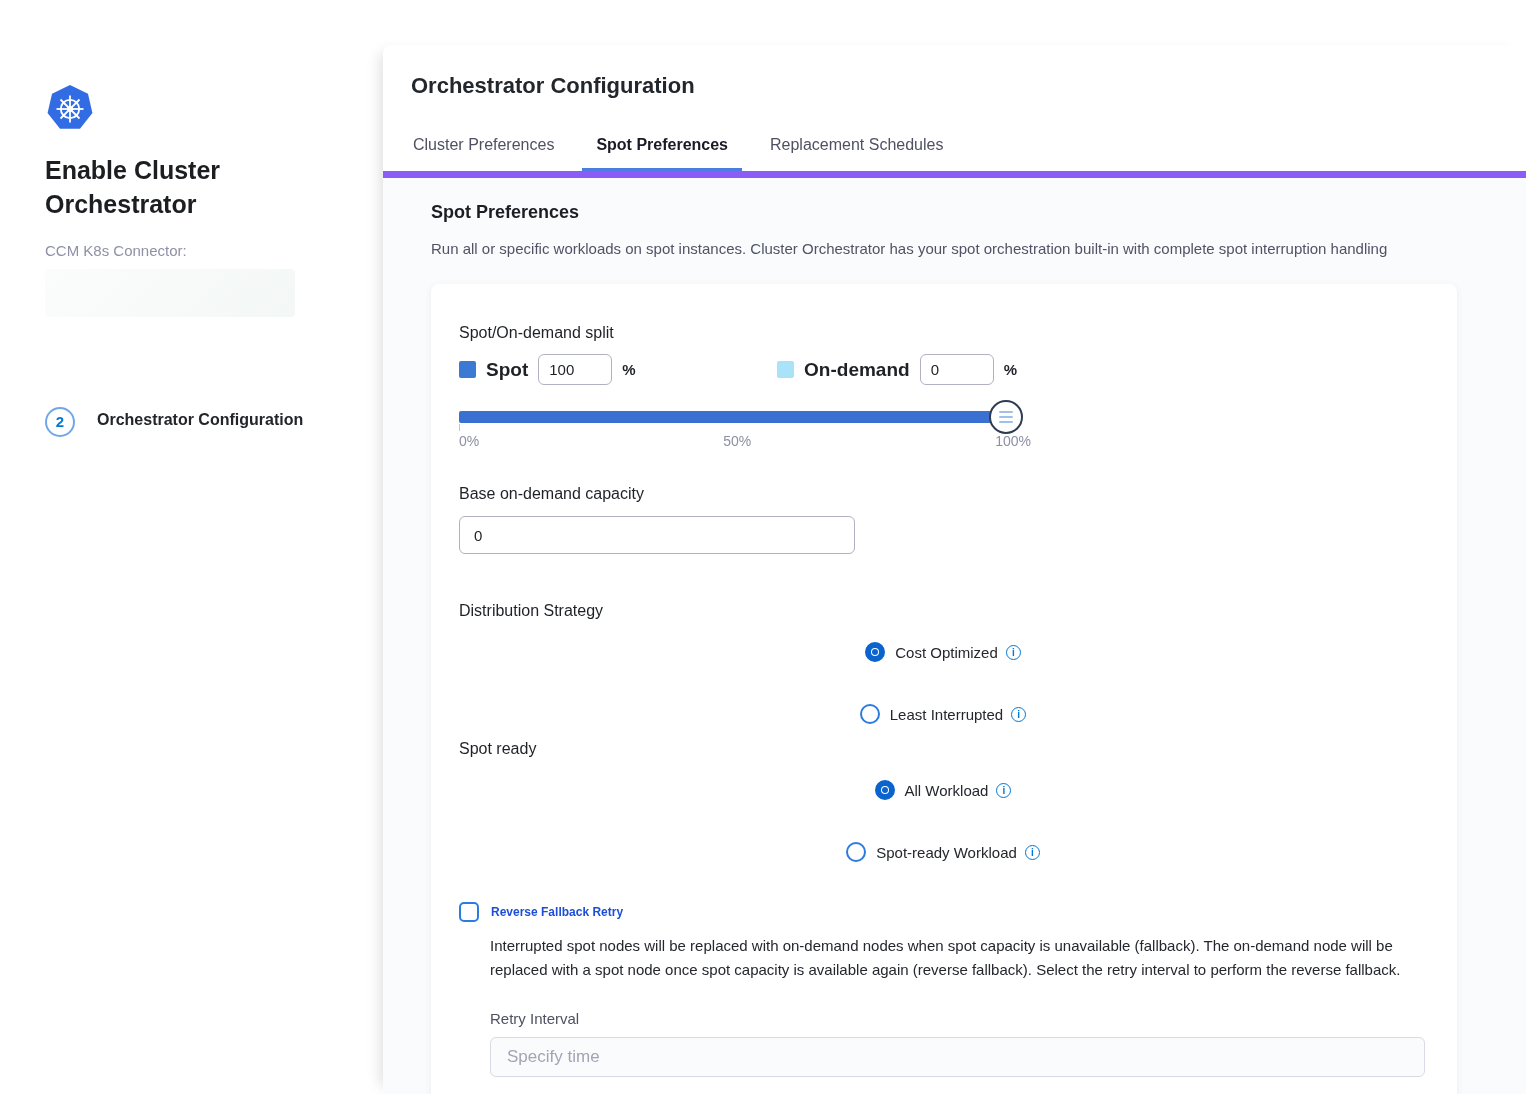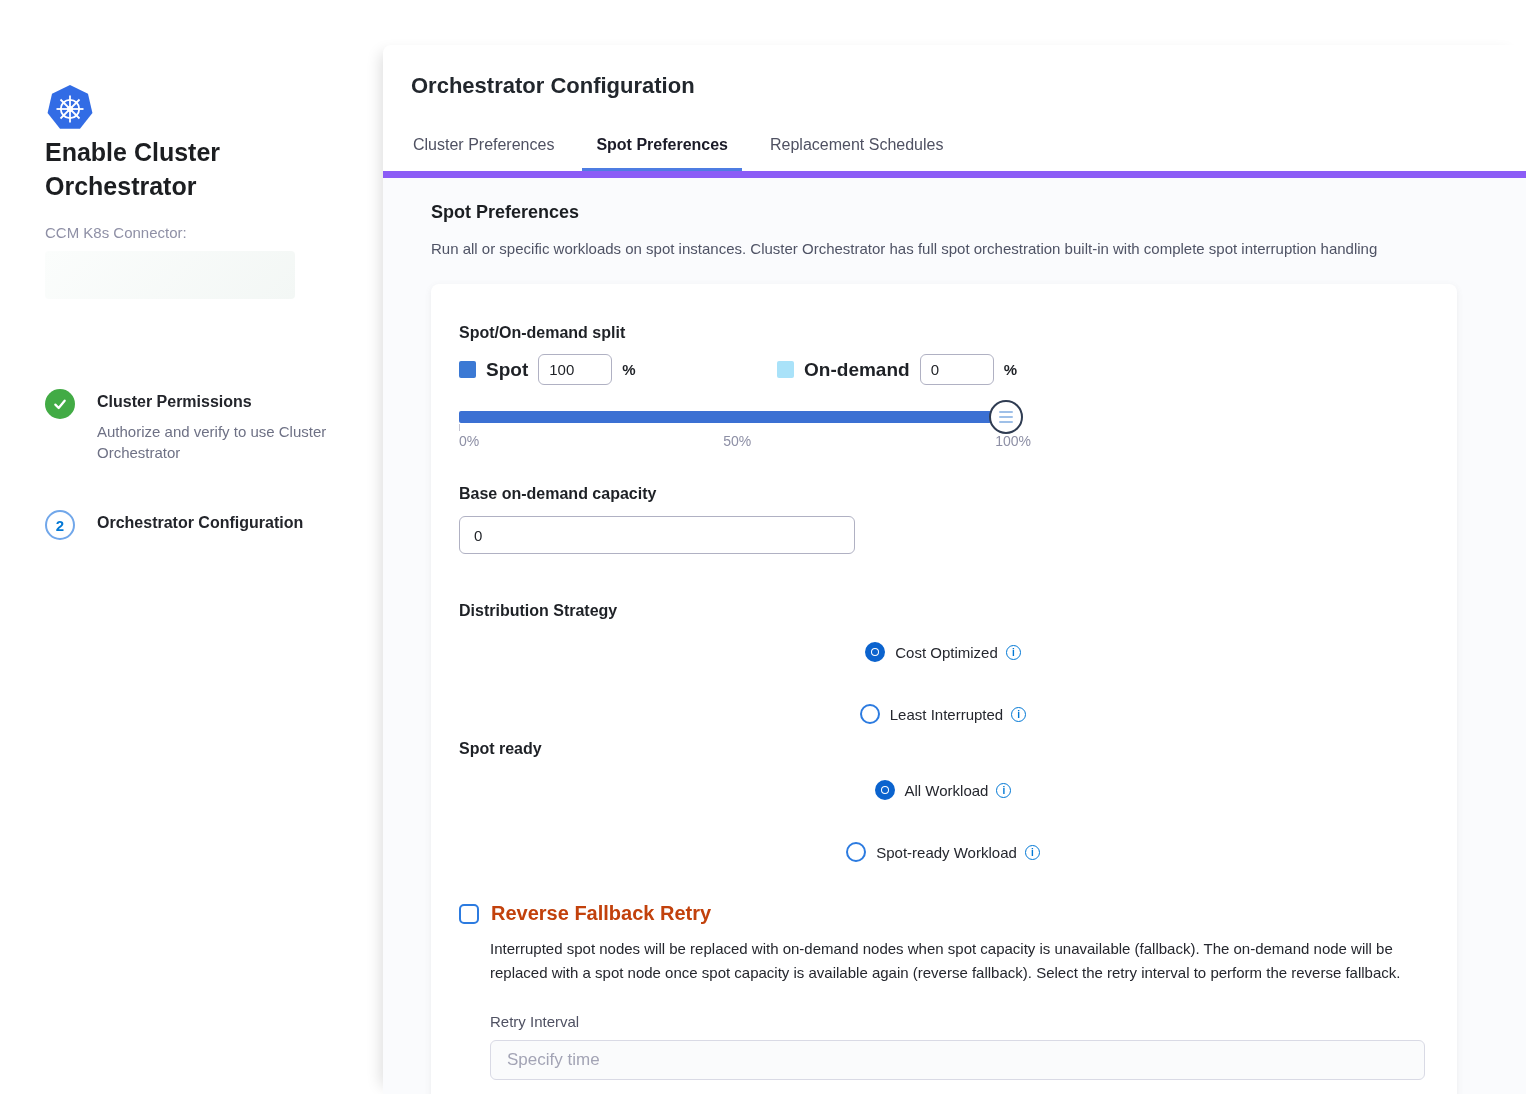--- a/index.html
+++ b/index.html
@@ -3,21 +3,21 @@
 <meta charset="utf-8">
 <style>
   * { margin:0; padding:0; box-sizing:border-box; }
   html,body { width:1526px; height:1094px; background:#ffffff; overflow:hidden;
     font-family:"Liberation Sans","DejaVu Sans",sans-serif; color:#22272d; }
   .app { display:flex; width:1526px; height:1094px; }
 
   
   .sidebar { width:383px; flex:0 0 383px; background:#fff; padding:84px 45px 0 45px; }
   .k8s-badge { width:50px; height:48px; }
-  .sidebar-title { font-size:25px; font-weight:700; color:#1c1e21;
+  .sidebar-title { margin-top:18px; font-size:25px; font-weight:700; color:#1c1e21;
     line-height:1.35; max-width:250px; }
   .connector-label { margin-top:20px; font-size:15px; color:#8f90a6; }
   .connector-placeholder { margin-top:10px; width:250px; height:48px; border-radius:4px;
     background:linear-gradient(135deg,#fbfdfc 0%,#f3f7f5 100%); }
   .steps { margin-top:90px; }
   .step { display:flex; gap:22px; }
   .step + .step { margin-top:46px; }
   .step-icon { width:30px; height:30px; border-radius:50%; flex:0 0 30px;
     display:flex; align-items:center; justify-content:center; }
   .step-icon.done { background:#42ab45; }
@@ -37,21 +37,21 @@
     border-bottom:3px solid transparent; }
   .tab.active { color:#1b1b28; font-weight:700; border-bottom-color:#4d7de2; }
   .content { flex:1; background:#fafbfd; padding:24px 48px 60px 48px; }
   .section-title { font-size:18px; font-weight:700; color:#1b1e22; }
   .section-desc { margin-top:17px; font-size:15px; color:#4f5365; max-width:1110px; }
 
   
   .card { margin-top:27px; background:#fff; border-radius:8px; max-width:1026px;
     box-shadow:0 2px 6px rgba(96,97,112,0.10); overflow:hidden; }
   .card-inner { padding:40px 30px 0 28px; }
-  .field-label { font-size:16px; font-weight:700; color:#1e2126; }
+  .field-label { font-size:16px; font-weight:400; color:#1e2126; }
 
   .legend-row { margin-top:12px; width:558px; display:flex; justify-content:space-between; align-items:center; }
   .legend { display:flex; align-items:center; gap:10px; }
   .legend-swatch { width:17px; height:17px; border-radius:2px; }
   .legend-label { font-size:19px; font-weight:700; color:#1e2126; }
   .pct-input { width:74px; height:31px; border:1px solid #b0b1c3; border-radius:6px;
     padding:2px 10px; font-size:15px; color:#1e2126; font-family:inherit; outline:none; }
   .pct-unit { font-size:15px; font-weight:700; color:#1e2126; }
 
   .slider-wrap { margin-top:26px; width:558px; position:relative; }
@@ -79,21 +79,21 @@
     width:6px; height:6px; margin:-3px 0 0 -3px; border-radius:50%; background:#0b63ce; }
   .radio-label { font-size:15px; color:#25272e; }
   .info-icon { width:15px; height:15px; border:1.4px solid #0278d5; border-radius:50%;
     color:#0278d5; font-size:10px; font-weight:700; display:inline-flex; align-items:center;
     justify-content:center; font-style:normal; margin-left:-2px; }
   .info-icon::after { content:'i'; }
 
   .fallback { margin-top:40px; }
   .fallback-head { display:flex; align-items:center; gap:12px; }
   .checkbox { width:20px; height:20px; border:2px solid #2c7be0; border-radius:5px; background:#fff; cursor:pointer; flex:0 0 20px; }
-  .fallback-title { font-size:20px; font-weight:700; color:#c2410c; }
+  .fallback-title { font-size:12px; font-weight:700; color:#1d4ed8; }
   .fallback-desc { margin-top:12px; margin-left:31px; font-size:15px; line-height:1.6;
     color:#25272e; max-width:935px; }
   .retry { margin-top:28px; margin-left:31px; margin-right:2px; }
   .retry-label { font-size:15px; color:#4f5162; }
   .retry input { margin-top:10px; display:block; width:100%; height:40px; background:#fafbfc;
     border:1px solid #d9dae5; border-radius:6px; padding:4px 16px; font-size:17px;
     color:#1e2126; font-family:inherit; outline:none; }
   .retry input::placeholder { color:#a3a4b5; }
 
   .savings { margin-top:34px; background:#e4f1dc; padding:12px 30px 12px 30px;
@@ -123,31 +123,20 @@
       </g>
       <circle cx="24" cy="25" r="3" fill="#ffffff"></circle>
     </svg>
 
     <h1 class="sidebar-title">Enable Cluster Orchestrator</h1>
     <div class="connector-label">CCM K8s Connector:</div>
     <div class="connector-placeholder"></div>
 
     <div class="steps">
       <div class="step">
-        <div class="step-icon done">
-          <svg width="16" height="16" viewBox="0 0 24 24" fill="none">
-            <polyline points="5,13 10,18 19,7" stroke="#ffffff" stroke-width="3.4" stroke-linecap="round" stroke-linejoin="round"></polyline>
-          </svg>
-        </div>
-        <div>
-          <div class="step-title">Cluster Permissions</div>
-          <div class="step-desc">Authorize and verify to use Cluster Orchestrator</div>
-        </div>
-      </div>
-      <div class="step">
         <div class="step-icon current">2</div>
         <div>
           <div class="step-title">Orchestrator Configuration</div>
         </div>
       </div>
     </div>
   </aside>
 
   <main class="main">
     <div class="main-header">
@@ -156,21 +145,21 @@
     <div class="header-divider"></div>
 
     <nav class="tabs">
       <div class="tab">Cluster Preferences</div>
       <div class="tab active">Spot Preferences</div>
       <div class="tab">Replacement Schedules</div>
     </nav>
 
     <div class="content">
       <h3 class="section-title">Spot Preferences</h3>
-      <p class="section-desc">Run all or specific workloads on spot instances. Cluster Orchestrator has full spot orchestration built-in with complete spot interruption handling</p>
+      <p class="section-desc">Run all or specific workloads on spot instances. Cluster Orchestrator has your spot orchestration built-in with complete spot interruption handling</p>
 
       <div class="card">
         <div class="card-inner">
 
           <div class="field-label">Spot/On-demand split</div>
           <div class="legend-row">
             <div class="legend">
               <span class="legend-swatch" style="background:#3b79d4"></span>
               <span class="legend-label">Spot</span>
               <input class="pct-input" type="text" value="100" style="">

